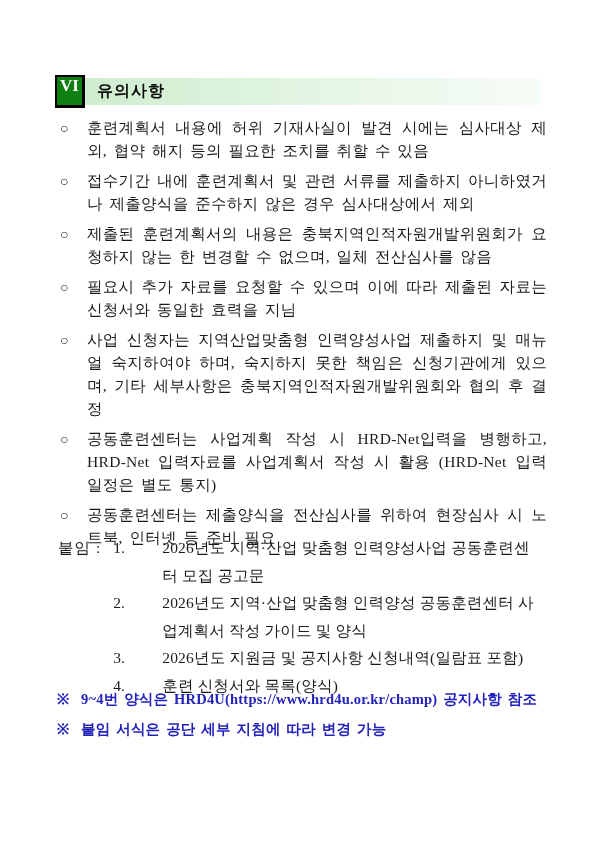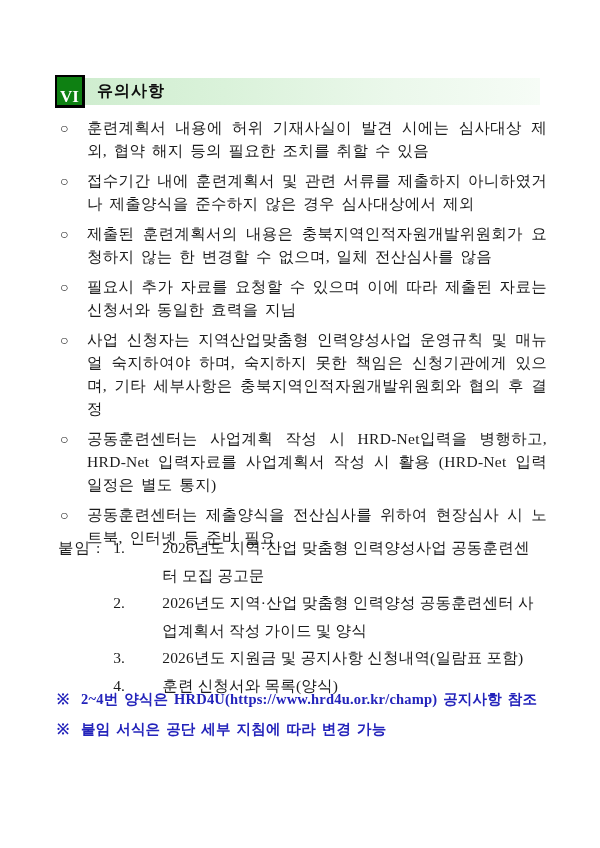--- a/index.html
+++ b/index.html
@@ -35,21 +35,21 @@
     left: 0;
     top: -3px;
     width: 30px;
     height: 33px;
     box-sizing: border-box;
     background: #0e8012;
     border: 2px solid #000000;
     border-right-width: 3px;
     border-bottom-width: 3px;
     display: flex;
-    align-items: flex-end;
+    align-items: flex-start;
     justify-content: center;
   }
   .section-no {
     color: #ffffff;
     font-family: "Liberation Serif", serif;
     font-weight: bold;
     font-size: 17px;
     line-height: 1;
   }
   .section-title {
@@ -169,21 +169,21 @@
     <div class="bullet">
       <span class="bullet-marker">○</span>
       <span class="bullet-text">제출된 훈련계획서의 내용은 충북지역인적자원개발위원회가 요청하지 않는 한 변경할 수 없으며, 일체 전산심사를 않음</span>
     </div>
     <div class="bullet">
       <span class="bullet-marker">○</span>
       <span class="bullet-text">필요시 추가 자료를 요청할 수 있으며 이에 따라 제출된 자료는 신청서와 동일한 효력을 지님</span>
     </div>
     <div class="bullet">
       <span class="bullet-marker">○</span>
-      <span class="bullet-text">사업 신청자는 지역산업맞춤형 인력양성사업 운영규칙 및 매뉴얼 숙지하여야 하며, 숙지하지 못한 책임은 신청기관에게 있으며, 기타 세부사항은 충북지역인적자원개발위원회와 협의 후 결정</span>
+      <span class="bullet-text">사업 신청자는 지역산업맞춤형 인력양성사업 제출하지 및 매뉴얼 숙지하여야 하며, 숙지하지 못한 책임은 신청기관에게 있으며, 기타 세부사항은 충북지역인적자원개발위원회와 협의 후 결정</span>
     </div>
     <div class="bullet">
       <span class="bullet-marker">○</span>
       <span class="bullet-text">공동훈련센터는 사업계획 작성 시 HRD-Net입력을 병행하고, HRD-Net 입력자료를 사업계획서 작성 시 활용 (HRD-Net 입력일정은 별도 통지)</span>
     </div>
     <div class="bullet">
       <span class="bullet-marker">○</span>
       <span class="bullet-text">공동훈련센터는 제출양식을 전산심사를 위하여 현장심사 시 노트북, 인터넷 등 준비 필요</span>
     </div>
   </div>
@@ -206,21 +206,21 @@
       <div class="attach-item">
         <span class="attach-num">4.</span>
         <span class="attach-text">훈련 신청서와 목록(양식)</span>
       </div>
     </div>
   </div>
 
   <div class="notes">
     <div class="note">
       <span class="note-marker">※</span>
-      <span class="note-text">2~4번 양식은 HRD4U(https://www.hrd4u.or.kr/champ) 공지사항 참조</span>
+      <span class="note-text">9~4번 양식은 HRD4U(https://www.hrd4u.or.kr/champ) 공지사항 참조</span>
     </div>
     <div class="note">
       <span class="note-marker">※</span>
       <span class="note-text">붙임 서식은 공단 세부 지침에 따라 변경 가능</span>
     </div>
   </div>
 
 </div>
 
 </body></html>

